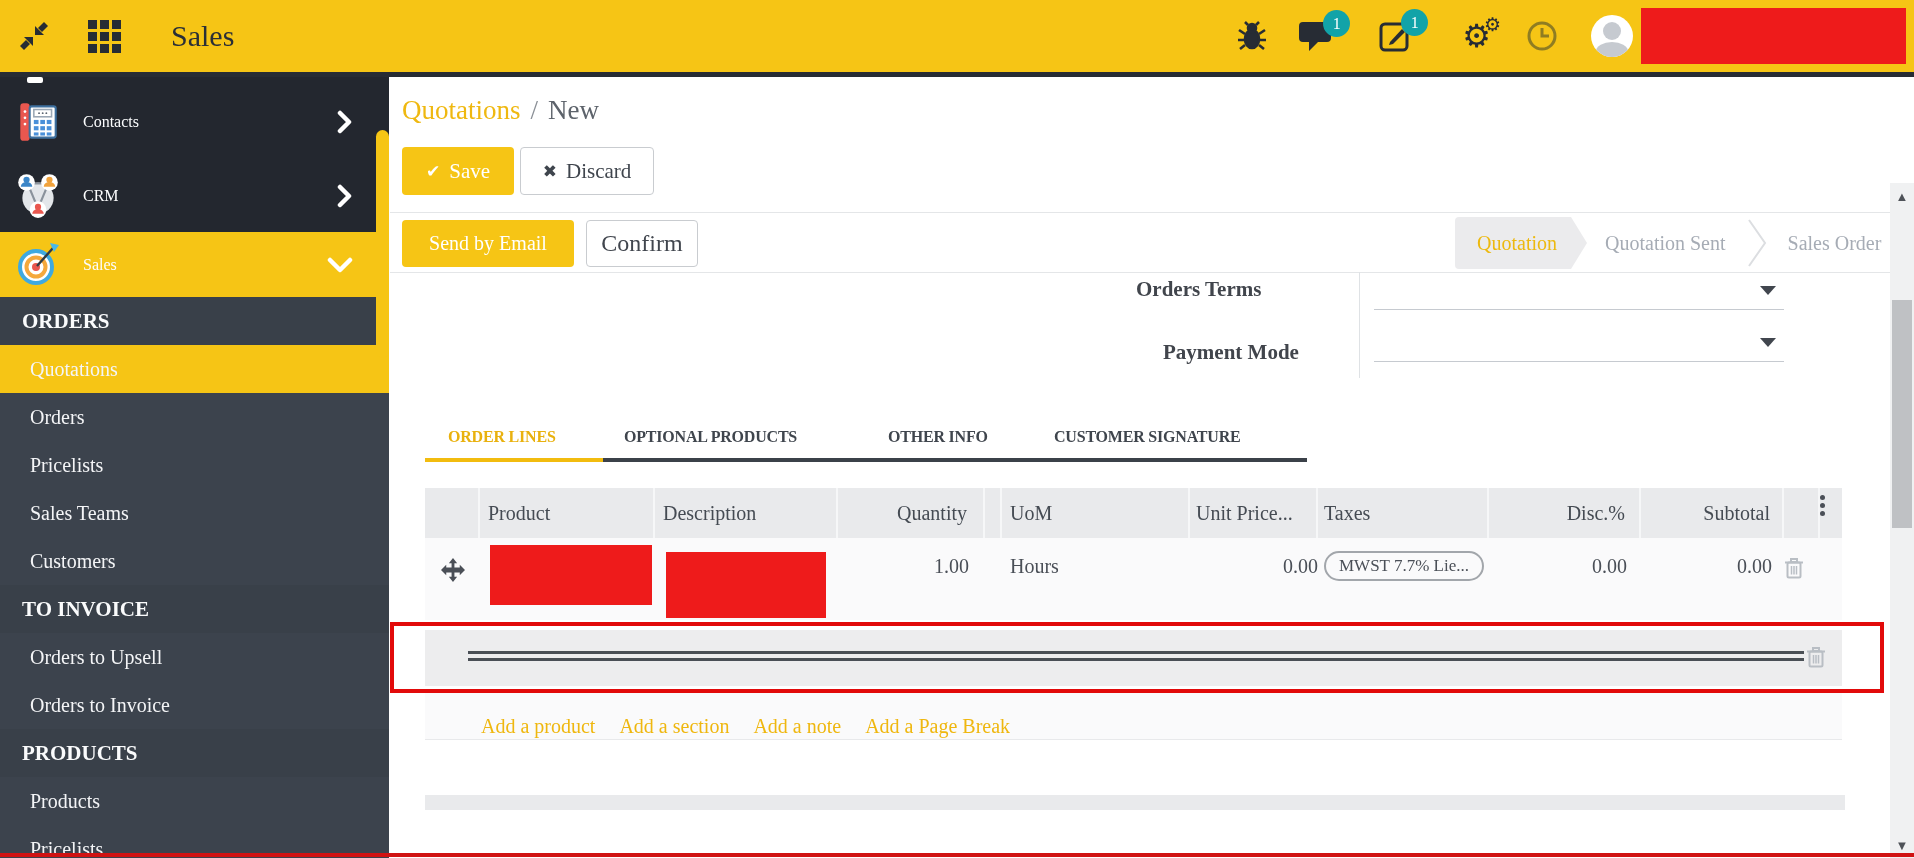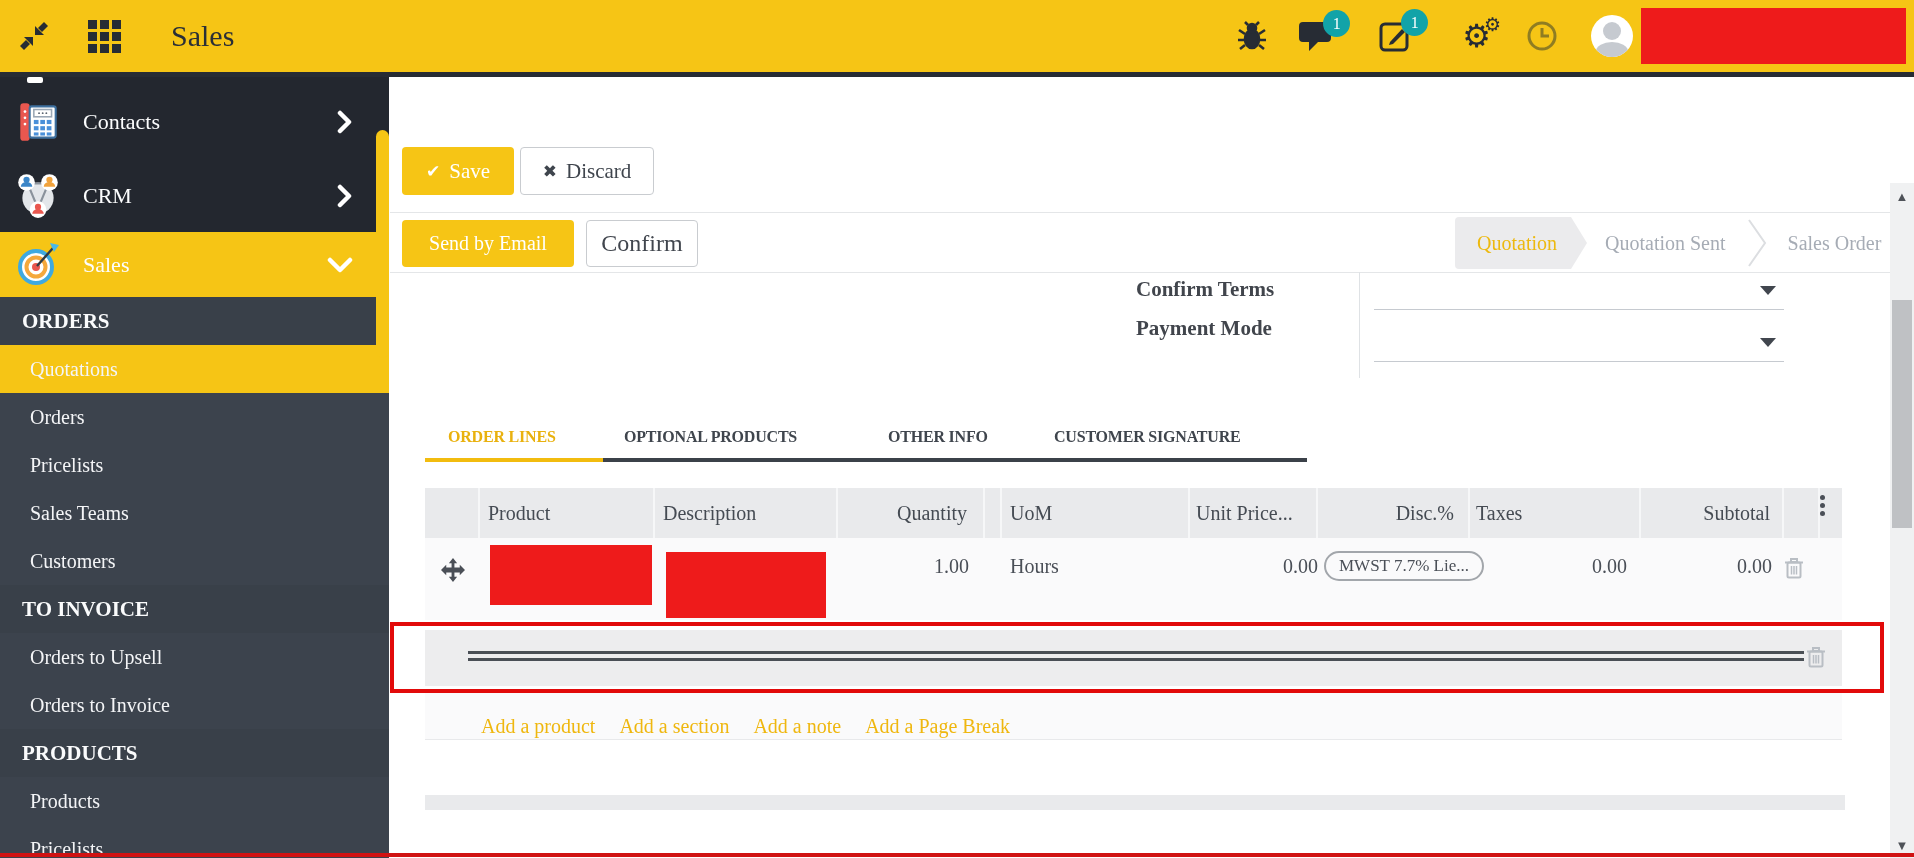--- a/index.html
+++ b/index.html
@@ -25,21 +25,21 @@
   .avatar .head{position:absolute;left:12px;top:7px;width:18px;height:18px;border-radius:50%;background:#c6cad0;}
   .avatar .body{position:absolute;left:5px;top:27px;width:32px;height:18px;border-radius:50% 50% 0 0;background:#c6cad0;}
   .user-redaction{width:265px;height:56px;background:#ee1b1b;margin-left:8px;}
 
   
   .sidebar{position:absolute;left:0;top:77px;width:389px;height:781px;background:#3c434d;z-index:5;}
   .sb-apps-zone{position:absolute;left:0;top:0;width:100%;height:155px;background:#23272f;}
   .sb-fragment{position:absolute;left:27px;top:0px;width:16px;height:6px;background:#fff;border-radius:2px;}
   .sb-app{position:absolute;left:0;width:100%;display:flex;align-items:center;cursor:pointer;}
   .sb-app .icon{margin-left:13px;width:50px;height:50px;flex:none;}
-  .sb-app .label{margin-left:20px;font-size:22px;color:#fcfdfe;}
+  .sb-app .label{margin-left:20px;font-size:16px;color:#fcfdfe;}
   .sb-app .chev{margin-left:auto;margin-right:36px;}
   .app-contacts{top:7px;height:76px;}
   .app-crm{top:83px;height:72px;}
   .app-sales{top:155px;height:65px;background:#f6c515;}
   .sb-sections{position:absolute;left:0;top:220px;width:100%;}
   .sb-header{height:48px;display:flex;align-items:center;padding-left:22px;font-size:21px;
              font-weight:bold;color:#fafbfc;background:#394049;}
   .sb-item{height:48px;display:flex;align-items:center;padding-left:30px;font-size:20px;color:#f4f5f7;cursor:pointer;}
   .sb-item.active{background:#f6c515;}
   .sb-scrollthumb{position:absolute;left:376px;top:130px;width:13px;height:228px;background:#f6c515;
@@ -66,21 +66,21 @@
   .stage-active{height:52px;display:flex;align-items:center;background:#ebebed;color:#edb90f;font-size:20px;
                 padding:0 30px 0 22px;border-radius:4px 0 0 4px;
                 clip-path:polygon(0 0,calc(100% - 16px) 0,100% 50%,calc(100% - 16px) 100%,0 100%);}
   .stage{color:#a6acb5;font-size:20px;padding:0 18px;cursor:pointer;}
   .stage-sep{margin:0 2px;}
   .statusbar-border{position:absolute;left:390px;top:272px;width:1524px;height:1px;background:#e4e6e8;}
 
   
   .fg-vline{position:absolute;left:1359px;top:272px;width:1px;height:106px;background:#dfe2e5;}
   .f-label{position:absolute;left:1136px;font-size:21px;font-weight:bold;color:#41454c;}
-  .lab-terms{top:277px;} .lab-mode{top:316px;}
+  .lab-terms{top:277px;} .lab-mode{top:340px;margin-left:27px;}
   .f-underline{position:absolute;left:1374px;width:410px;height:1px;background:#c6cad0;}
   .ul-terms{top:309px;} .ul-mode{top:361px;}
   .caret{position:absolute;width:0;height:0;border-left:8px solid transparent;border-right:8px solid transparent;
          border-top:9px solid #41464e;cursor:pointer;}
   .caret-terms{left:1760px;top:286px;} .caret-mode{left:1760px;top:338px;}
 
   
   .tab{position:absolute;top:428px;font-size:16px;font-weight:bold;color:#3f454d;letter-spacing:-0.2px;cursor:pointer;}
   .tab-active{color:#e9b10e;}
   .t1{left:448px;} .t2{left:624px;} .t3{left:888px;} .t4{left:1054px;}
@@ -281,20 +281,23 @@
       <div class="sb-header">TO INVOICE</div>
       <div class="sb-item">Orders to Upsell</div>
       <div class="sb-item">Orders to Invoice</div>
       <div class="sb-header">PRODUCTS</div>
       <div class="sb-item">Products</div>
       <div class="sb-item">Pricelists</div>
     </div>
   </div>
   <div class="sb-scrollthumb"></div>
 
+  <div class="breadcrumb">
+    <span class="bc-parent">Quotations</span><span class="bc-sep">/</span><span class="bc-current">New</span>
+  </div>
 
   <div class="btn btn-save">
     <span class="glyph">✔</span>
     <span>Save</span>
   </div>
   <div class="btn btn-discard">
     <span class="glyph">✖</span>
     <span>Discard</span>
   </div>
 
@@ -307,21 +310,21 @@
     <div class="stage-active">Quotation</div>
     <div class="stage">Quotation Sent</div>
     <svg class="stage-sep" width="22" height="50" viewBox="0 0 22 50">
       <path d="M3 2 L19 25 L3 48" stroke="#dcdee1" stroke-width="2" fill="none"></path>
     </svg>
     <div class="stage">Sales Order</div>
   </div>
   <div class="statusbar-border"></div>
 
   <div class="fg-vline"></div>
-  <div class="f-label lab-terms">Confirm Terms</div>
+  <div class="f-label lab-terms">Orders Terms</div>
   <div class="f-label lab-mode">Payment Mode</div>
   <div class="f-underline ul-terms"></div>
   <div class="f-underline ul-mode"></div>
   <div class="caret caret-terms"></div>
   <div class="caret caret-mode"></div>
 
   <div class="tab tab-active t1">ORDER LINES</div>
   <div class="tab t2">OPTIONAL PRODUCTS</div>
   <div class="tab t3">OTHER INFO</div>
   <div class="tab t4">CUSTOMER SIGNATURE</div>
@@ -329,22 +332,22 @@
   <div class="tab-ul-dark"></div>
 
   <div class="tbl-header">
     <div class="hc c-handle"></div>
     <div class="hc c-prod">Product</div>
     <div class="hc c-desc">Description</div>
     <div class="hc c-qty">Quantity</div>
     <div class="hc c-narrow"></div>
     <div class="hc c-uom">UoM</div>
     <div class="hc c-unit">Unit Price...</div>
+    <div class="hc c-tax">Taxes</div>
     <div class="hc c-disc">Disc.%</div>
-    <div class="hc c-tax">Taxes</div>
     <div class="hc c-sub">Subtotal</div>
     <div class="hc c-trash"></div>
     <div class="hc c-opts">
       <div class="vdots">
           <i></i>
         </div>
     </div>
   </div>
 
   <div class="tbl-row">

